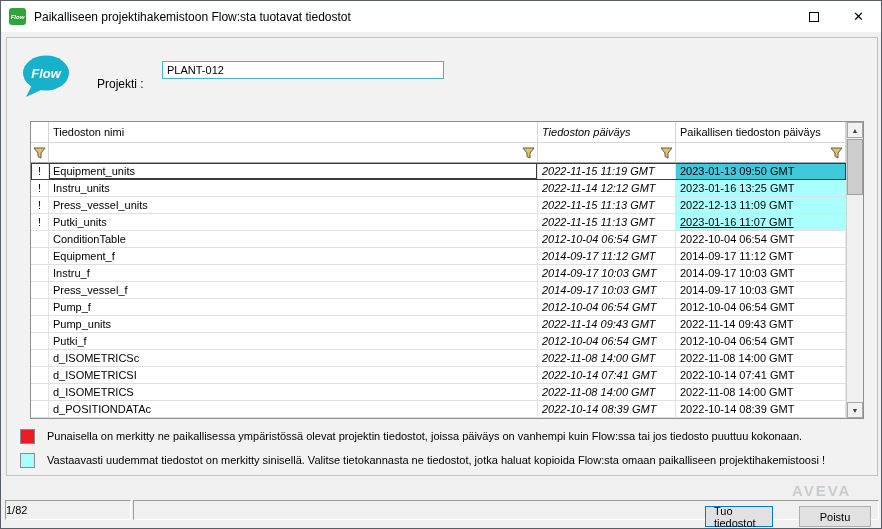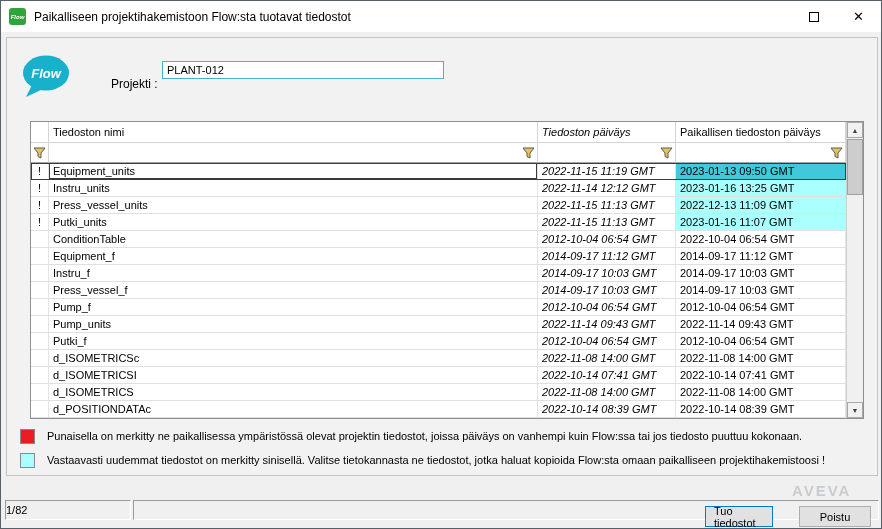--- a/index.html
+++ b/index.html
@@ -18,21 +18,21 @@
   .win-title { margin-left:8px; font-size:12px; color:#000; }
   .win-controls { position:absolute; right:0; top:0; height:31px; display:flex; }
   .win-btn { width:45px; height:31px; display:flex; align-items:center; justify-content:center;
              font-size:13px; color:#000; cursor:default; }
 
   
   .panel { position:absolute; left:5px; top:36px; width:872px; height:439px;
            background:#f2f2f2; border:1px solid #c3c3c3; }
 
   .flow-logo { position:absolute; left:14px; top:16px; }
-  .project-label { position:absolute; left:104px; top:39px; font-size:12px; color:#000; }
+  .project-label { position:absolute; left:90px; top:39px; font-size:12px; color:#000; }
   .project-input { position:absolute; left:155px; top:23px; width:282px; height:18px;
                    border:1px solid #49b3cf; background:#fff; font-size:11px;
                    font-family:"Liberation Sans", sans-serif; padding:0 4px; color:#000; }
 
   
   .table { position:absolute; left:23px; top:83px; width:834px; height:298px;
            background:#fff; border:1px solid #8f8f8f; }
   .tcontent { position:absolute; left:0; top:0; width:815px; height:296px; overflow:hidden; }
 
   .thead, .filter-row, .trow { display:flex; width:815px; }
@@ -174,21 +174,21 @@
             <div class="trow">
               <div class="cell col-flag flag">!</div>
               <div class="cell col-name name">Press_vessel_units</div>
               <div class="cell col-date date">2022-11-15 11:13 GMT</div>
               <div class="cell col-local local" style="background: rgb(170, 255, 255);">2022-12-13 11:09 GMT</div>
             </div>
             <div class="trow">
               <div class="cell col-flag flag">!</div>
               <div class="cell col-name name">Putki_units</div>
               <div class="cell col-date date">2022-11-15 11:13 GMT</div>
-              <div class="cell col-local local" style="background: rgb(170, 255, 255);">2023-01-16 11:07 GMT</div>
+              <div class="cell col-local local" style="background: rgb(170, 255, 255); text-decoration: underline;">2023-01-16 11:07 GMT</div>
             </div>
             <div class="trow">
               <div class="cell col-flag flag"></div>
               <div class="cell col-name name">ConditionTable</div>
               <div class="cell col-date date">2012-10-04 06:54 GMT</div>
               <div class="cell col-local local">2022-10-04 06:54 GMT</div>
             </div>
             <div class="trow">
               <div class="cell col-flag flag"></div>
               <div class="cell col-name name">Equipment_f</div>

